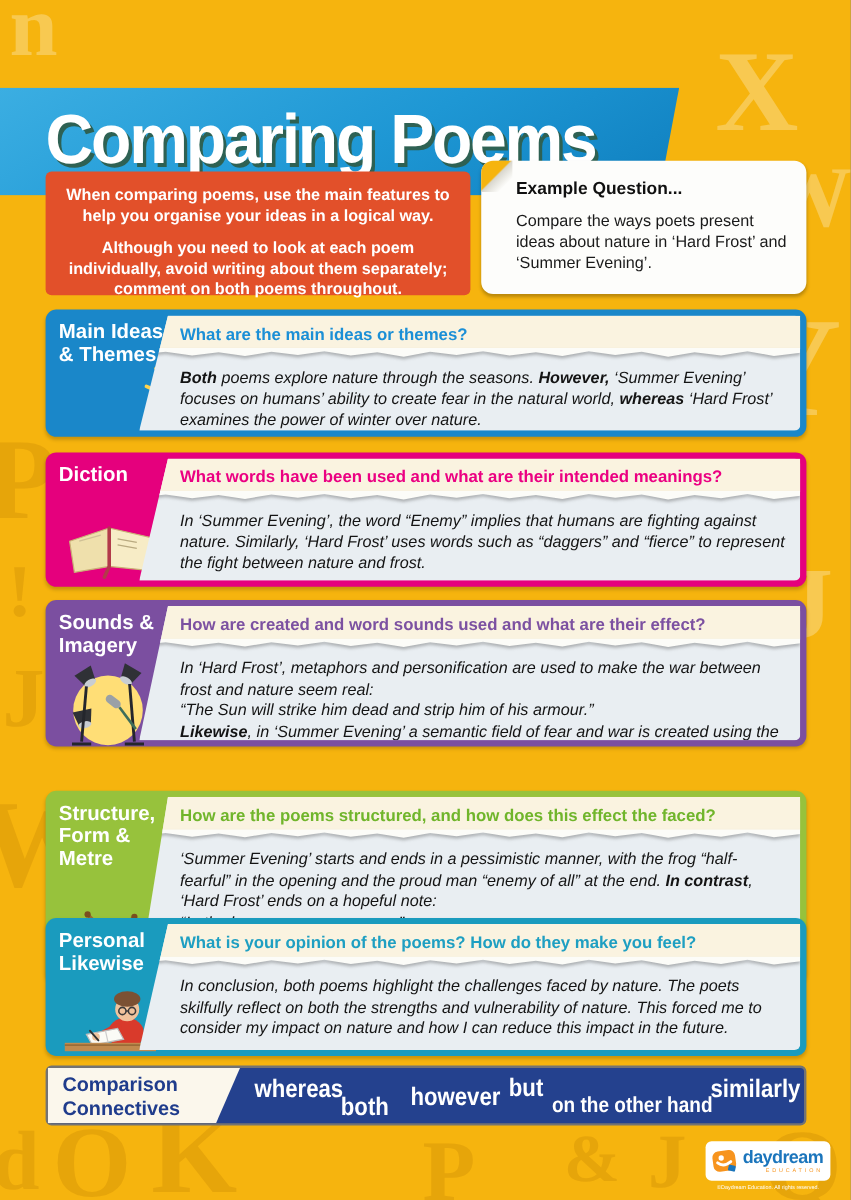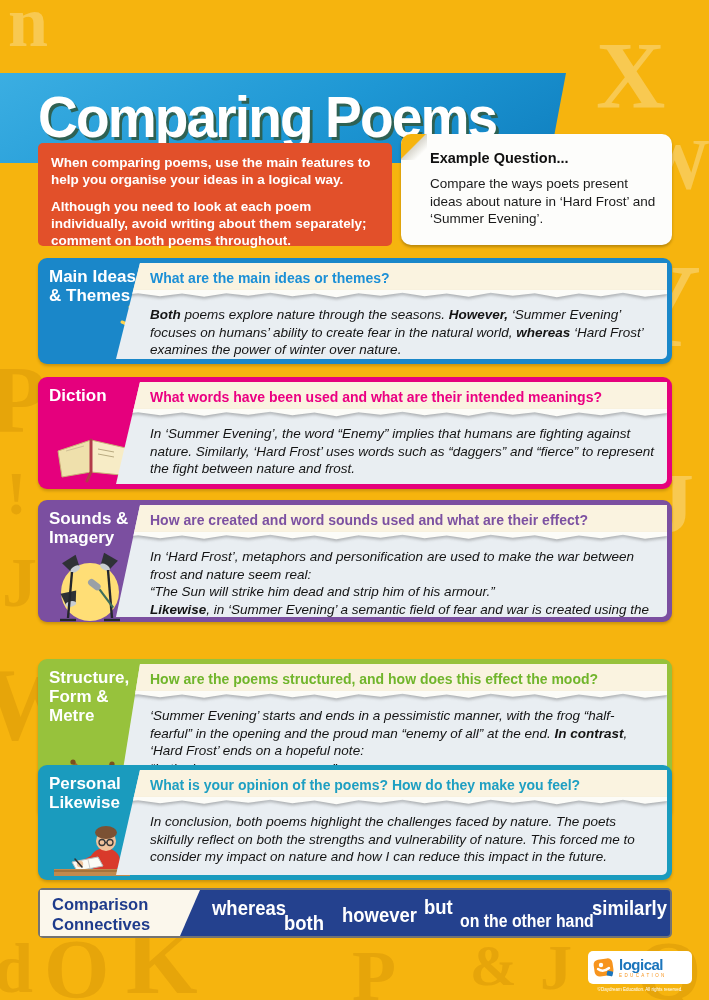--- a/index.html
+++ b/index.html
@@ -27,21 +27,21 @@
     margin:0;padding-left:40px;line-height:88px;font-size:58px;font-weight:800;
     letter-spacing:-2px;color:#FFFFFF;text-shadow:3px 3px 0 #2E6153;
     transform:scaleX(0.95);transform-origin:left center;white-space:nowrap;
   }
   
   .intro{
     position:absolute;top:143px;left:38px;width:354px;height:103px;z-index:2;
     background:#E2502A;border-radius:5px;box-sizing:border-box;
     padding:11px 13px;color:#fff;font-size:13.5px;font-weight:bold;line-height:1.28;
   }
-  .intro p{margin:0;}
+  .intro p{margin:0;text-align:center;}
   .intro p + p{margin-top:9px;}
   
   .example{
     position:absolute;top:134px;left:401px;width:271px;height:111px;z-index:2;
     background:#FDFDFB;border-radius:10px;box-sizing:border-box;
     padding:16px 14px 10px 29px;box-shadow:0 2px 3px rgba(0,0,0,0.25);
   }
   .example .curl{
     position:absolute;top:0;left:0;width:26px;height:26px;
     background:linear-gradient(135deg,#F6B40E 0%,#F6B40E 46%,#D9D7CE 50%,#FDFDFB 78%);
@@ -246,21 +246,21 @@
       <line x1="52" y1="5" x2="30" y2="25" stroke="#9A6B33" stroke-width="3" stroke-linecap="round"></line>
       <circle cx="13" cy="3" r="2.6" fill="#7A4E1F"></circle>
         <circle cx="52" cy="5" r="2.6" fill="#7A4E1F"></circle>
       <ellipse cx="32" cy="46" rx="20" ry="6.5" fill="#24262E" stroke="#9A9FA8" stroke-width="1.6"></ellipse>
       <rect x="12" y="24" width="40" height="22" fill="#24262E"></rect>
       <line x1="20" y1="25" x2="26" y2="45" stroke="#C23333" stroke-width="1.6"></line>
       <line x1="38" y1="25" x2="44" y2="45" stroke="#C23333" stroke-width="1.6"></line>
       <ellipse cx="32" cy="24" rx="20" ry="6.5" fill="#EEEFF2" stroke="#AAB0B8" stroke-width="1.6"></ellipse>
     </svg>
     <div class="content">
-      <div class="question">How are the poems structured, and how does this effect the mood?</div>
+      <div class="question">How are the poems structured, and how does this effect the faced?</div>
       <div class="tear-wrap">
           <div class="tear"></div>
         </div>
       <div class="body">‘Summer Evening’ starts and ends in a pessimistic manner, with the frog “half-fearful” in the opening and the proud man “enemy of all” at the end. <b>In contrast</b>, ‘Hard Frost’ ends on a hopeful note:<br>“In the long war grown warmer”.</div>
     </div>
   </div>
 
   <div class="section" id="sec4" style="--panel: #1A9BBE; --qtext: #1E9FC2;">
     <div class="section-label">Personal Likewise</div>
     <svg class="icon" width="84" height="62" viewBox="0 0 84 62">
@@ -298,19 +298,19 @@
   </div>
 
   <div class="logo">
     <svg width="24" height="24" viewBox="0 0 24 24">
       <rect x="2" y="3" width="19" height="17" rx="5" fill="#F7941E" transform="rotate(-8 11 11)"></rect>
       <path d="M6 13 Q11 17 17 12" stroke="#FFFFFF" stroke-width="2.4" fill="none" stroke-linecap="round"></path>
       <circle cx="9" cy="9" r="2.2" fill="#FFFFFF"></circle>
       <rect x="15" y="15" width="6" height="5" rx="1" fill="#1B75BC" transform="rotate(12 18 17)"></rect>
     </svg>
     <div class="logo-text">
-      <div class="logo-name">logical</div>
+      <div class="logo-name">daydream</div>
       <div class="logo-sub">EDUCATION</div>
     </div>
   </div>
   <div class="copyright">©Daydream Education. All rights reserved.</div>
 
 </div>
 
 </body></html>

